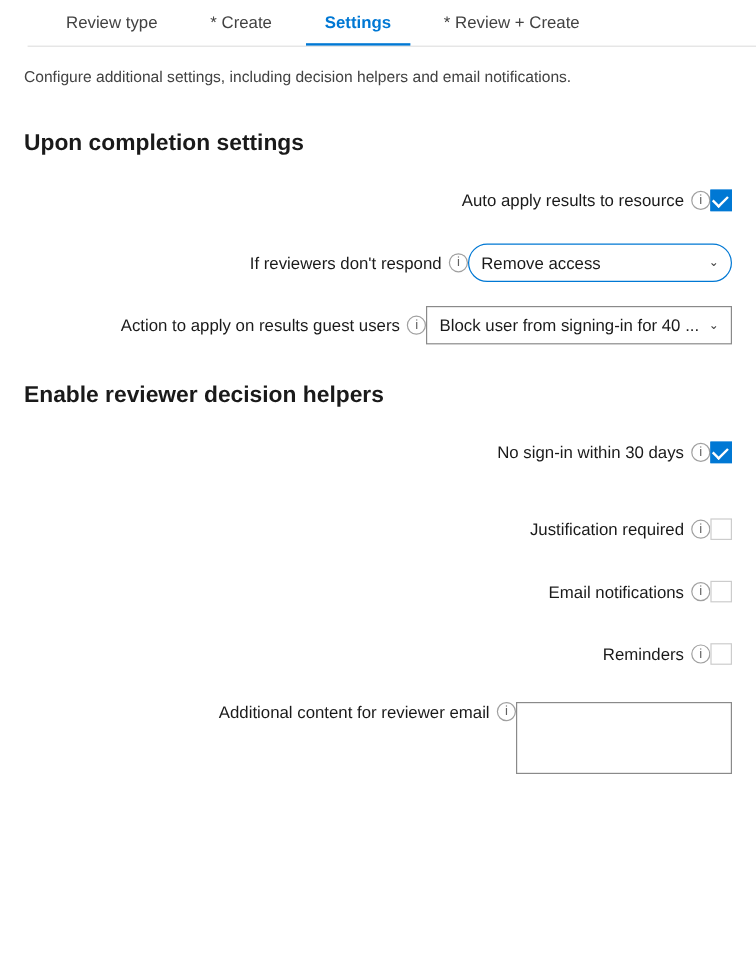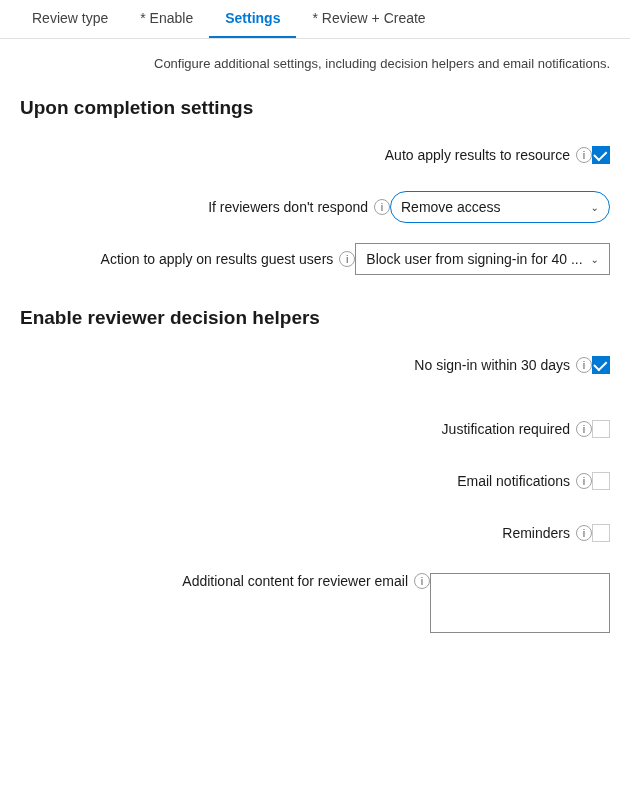--- a/index.html
+++ b/index.html
@@ -16,21 +16,22 @@
       min-height: 800px;
       padding: 0;
     }
 
     
     .tab-nav {
       display: flex;
       align-items: center;
       border-bottom: 1px solid #e0e0e0;
       padding: 0 16px;
-      gap: 0;
+      gap: 12px;
+      margin-left: 23px;
     }
     .tab-item {
       padding: 10px 16px;
       font-size: 14px;
       color: #424242;
       cursor: pointer;
       border-bottom: 2px solid transparent;
       white-space: nowrap;
       text-decoration: none;
     }
@@ -45,23 +46,22 @@
     }
 
     
     .content {
       padding: 16px 20px;
     }
 
     .description {
       font-size: 13px;
       color: #424242;
-      margin-bottom: 24px;
+      margin-bottom: 36px;
       line-height: 1.4;
-      text-align: right;
     }
 
     
     .section-title {
       font-size: 19px;
       font-weight: 700;
       color: #1a1a1a;
       margin-bottom: 20px;
     }
 
@@ -187,21 +187,21 @@
       font-family: inherit;
       font-size: 13px;
       padding: 4px;
     }
   </style>
 </head>
 <body>
 
 <nav class="tab-nav">
   <a class="tab-item">Review type</a>
-  <a class="tab-item asterisk">Enable</a>
+  <a class="tab-item asterisk">Create</a>
   <a class="tab-item active">Settings</a>
   <a class="tab-item asterisk">Review + Create</a>
 </nav>
 
 <div class="content">
 
   <p class="description">Configure additional settings, including decision helpers and email notifications.</p>
 
   <div class="settings-section">
     <h2 class="section-title">Upon completion settings</h2>

